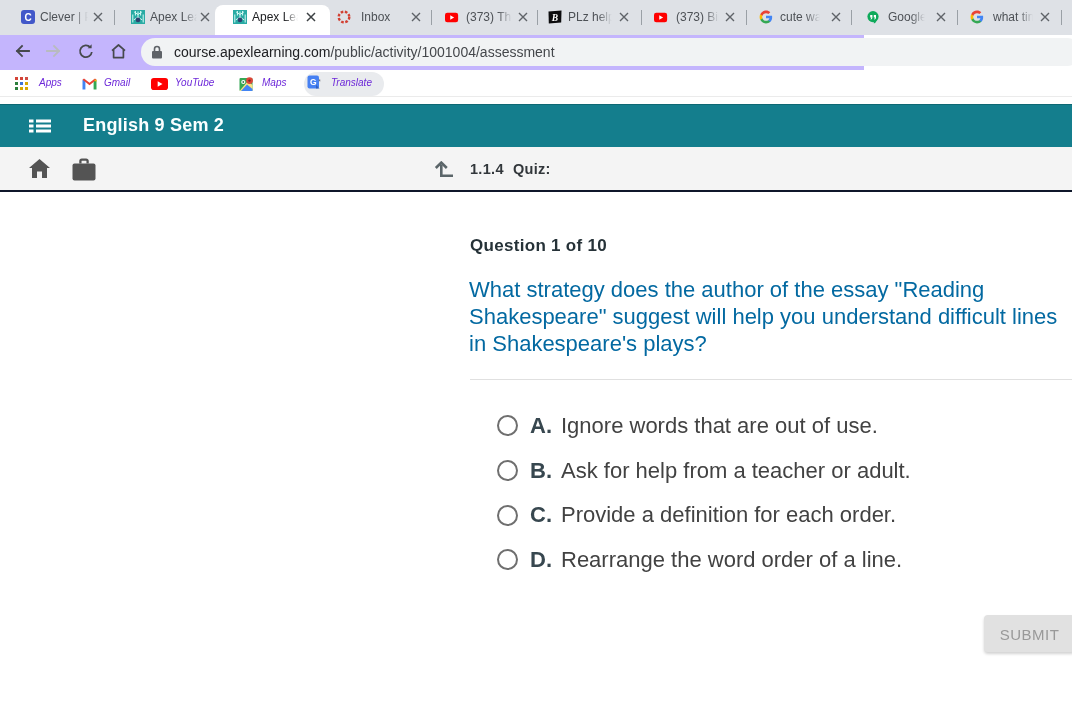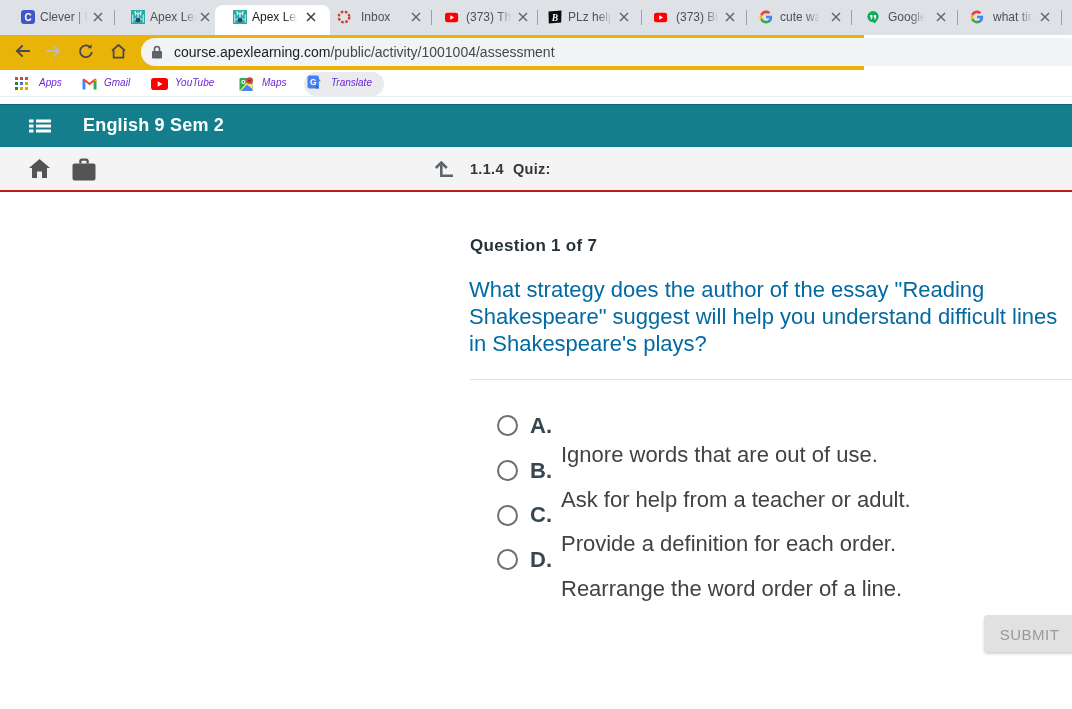--- a/index.html
+++ b/index.html
@@ -14,48 +14,48 @@
   background:linear-gradient(to right, rgba(222,225,230,0), #dee1e6); }
 .tabfade-a::after { content:""; position:absolute; right:0; top:0; bottom:0; width:14px;
   background:linear-gradient(to right, rgba(255,255,255,0), #fff); }
 .tabx { position:absolute; top:11px; width:12px; height:12px; }
 .tabsep { position:absolute; top:10px; width:1px; height:15px; background:#9aa0a6; }
 .fav { position:absolute; top:10px; width:14px; height:14px; }
 #activetab { position:absolute; left:215px; top:5px; width:115px; height:30px;
   background:#fff; border-radius:8px 8px 0 0; }
 
 
-#toolbar { position:absolute; left:0; top:35px; width:864px; height:35px; background:#eab308; }
+#toolbar { position:absolute; left:0; top:35px; width:864px; height:35px; background:#c4b5fd; }
 #omnibox { position:absolute; left:141px; top:2.5px; width:940px; height:28px; border-radius:14px; background:#f1f3f4; }
 #urltext { position:absolute; left:174px; top:9px; font-size:14px; color:#202124; white-space:nowrap; }
 #urltext .path { color:#44474b; }
 
 
 #bookmarks { position:absolute; left:0; top:70px; width:1072px; height:27px; background:#fff;
   border-bottom:1px solid #ebebeb; }
 .bktxt { position:absolute; top:7px; font-size:10px; color:#6d28d9;font-style:italic; }
 
 
 #teal { position:absolute; left:0; top:104px; width:1072px; height:42.5px; background:#147e8d;
   border-top:1px solid #0e6874; }
 #tealtitle { position:absolute; left:83px; top:10px; font-size:18px; font-weight:bold; color:#fbffff; letter-spacing:0.2px; }
 
 
 #subhead { position:absolute; left:0; top:146.5px; width:1072px; height:45px; background:#f4f4f4;
-  border-bottom:2px solid #b91c1c; }
+  border-bottom:2px solid #0f172a; }
 .qt { position:absolute; top:14.5px; font-size:14.5px; color:#32373b; white-space:nowrap; letter-spacing:0.3px; }
 
 
 #qnum { position:absolute; left:470px; top:236px; font-size:17px; font-weight:bold; color:#263238; letter-spacing:0.3px; }
 #qtext { position:absolute; left:469px; top:275.5px; font-size:22px; color:#0369a1; line-height:27.1px; white-space:nowrap; }
 #divider { position:absolute; left:470px; top:379px; width:602px; height:1px; background:#e0e0e0; }
 .opt { position:absolute; left:497px; }
 .radio { position:absolute; left:0; top:0; width:21px; height:21px; border:2px solid #6f6f6f; border-radius:50%; background:#fff; }
 .ltr { position:absolute; left:33px; top:-2.5px; font-size:22px; font-weight:bold; color:#37474f; }
-.otxt { position:absolute; left:64px; top:-2.5px; font-size:22px; color:#424242; white-space:nowrap;margin-top:29px; }
+.otxt { position:absolute; left:64px; top:-2.5px; font-size:22px; color:#424242; white-space:nowrap; }
 #submit { position:absolute; left:984px; top:615px; width:91px; height:37px; background:#e1e1e1;
   border-radius:4px; box-shadow:0 2px 3px rgba(0,0,0,0.18); }
 #submit span { position:absolute; left:0; right:0; top:10.5px; text-align:center; font-size:15px; font-weight:normal;
   color:#999; letter-spacing:0.5px; }
 </style>
 </head>
 <body>
 
 <div id="tabbar">
   <div id="activetab"></div>
@@ -254,21 +254,21 @@
       <path d="M8.4 5.5 V3 a1.4 1.4 0 0 1 1.4 -1.4 h4.4 a1.4 1.4 0 0 1 1.4 1.4 V5.5" stroke="#545454" stroke-width="2.3" fill="none"></path>
     </svg>
   <svg class="abs" style="left:434px; top:14px" width="20" height="16" viewBox="0 0 20 16">
       <path d="M19 14.8 H7.3 V3.5" stroke="#5b6569" stroke-width="2.6" fill="none"></path>
       <path d="M1.8 7 L7.3 1.6 L12.8 7" stroke="#5b6569" stroke-width="2.6" fill="none"></path>
     </svg>
   <div class="qt" style="left:470px; font-weight:bold;">1.1.4</div>
     <div class="qt" style="left:513px; font-weight:bold;">Quiz:</div>
 </div>
 
-<div id="qnum">Question 1 of 7</div>
+<div id="qnum">Question 1 of 10</div>
 <div id="qtext">What strategy does the author of the essay "Reading<br>Shakespeare" suggest will help you understand difficult lines<br>in Shakespeare's plays?</div>
 <div id="divider"></div>
 
 <div class="opt" style="top:415.3px">
     <div class="radio"></div>
     <div class="ltr">A.</div>
     <div class="otxt">Ignore words that are out of use.</div>
   </div>
 <div class="opt" style="top:460px">
     <div class="radio"></div>

